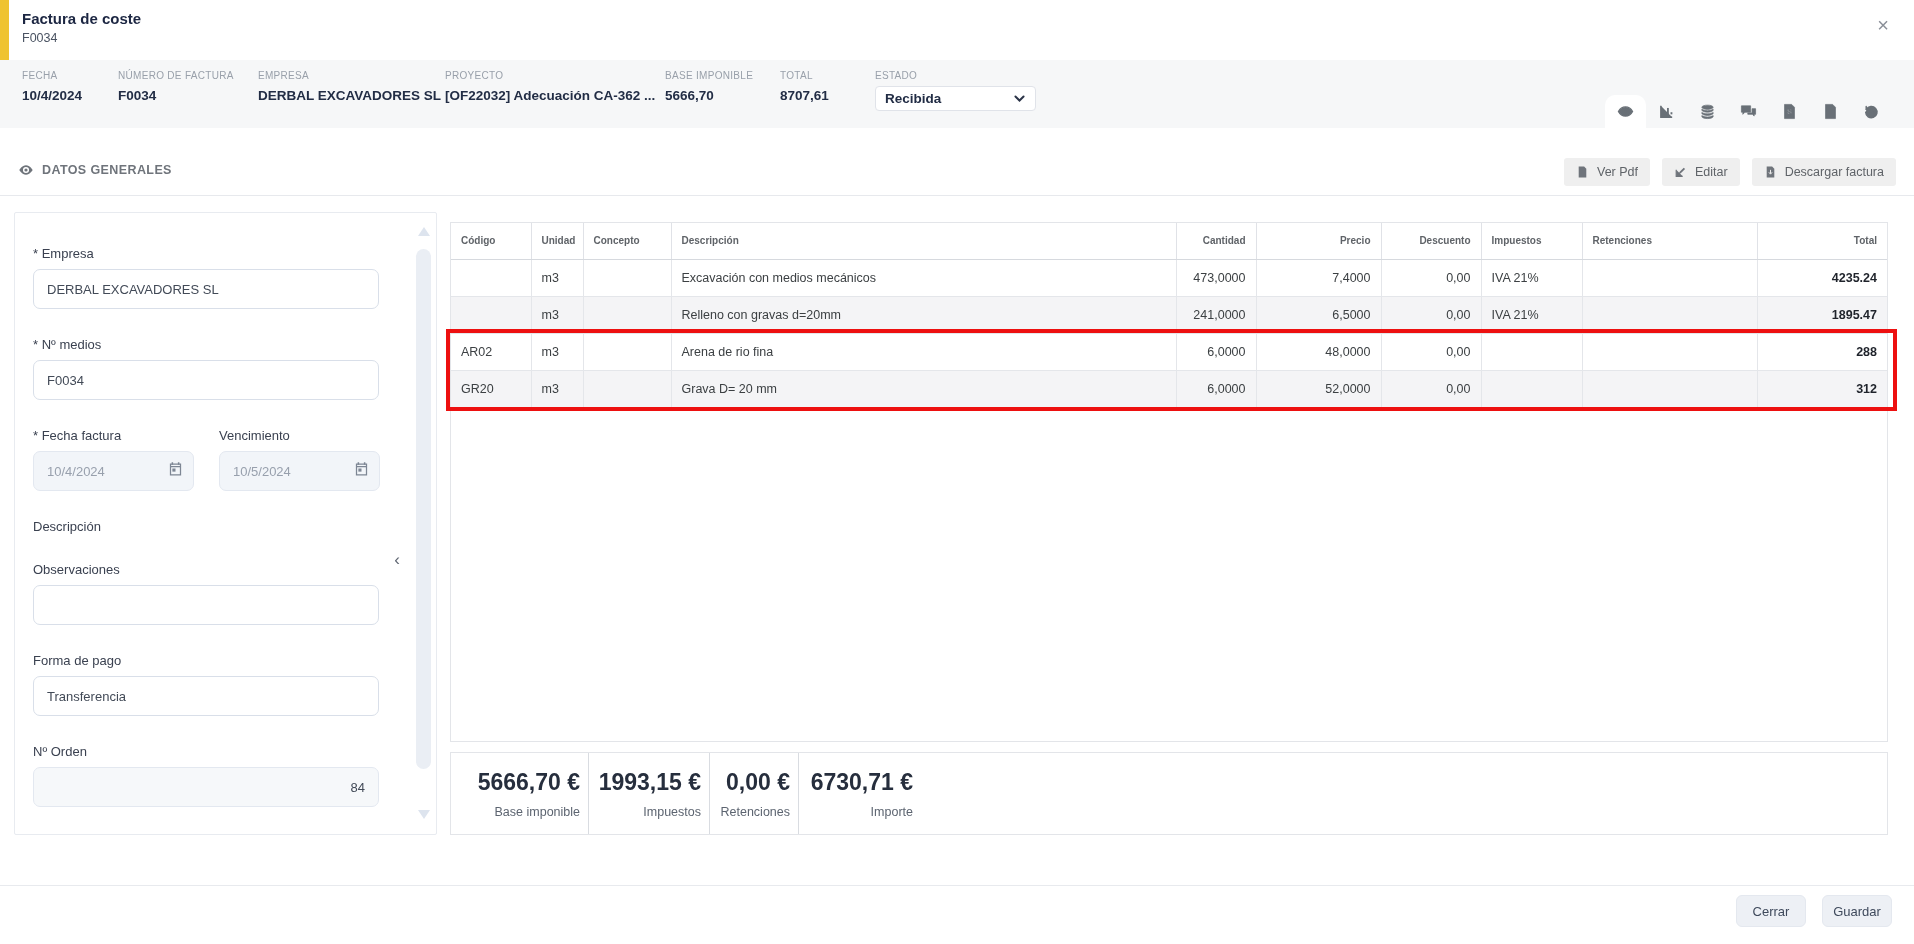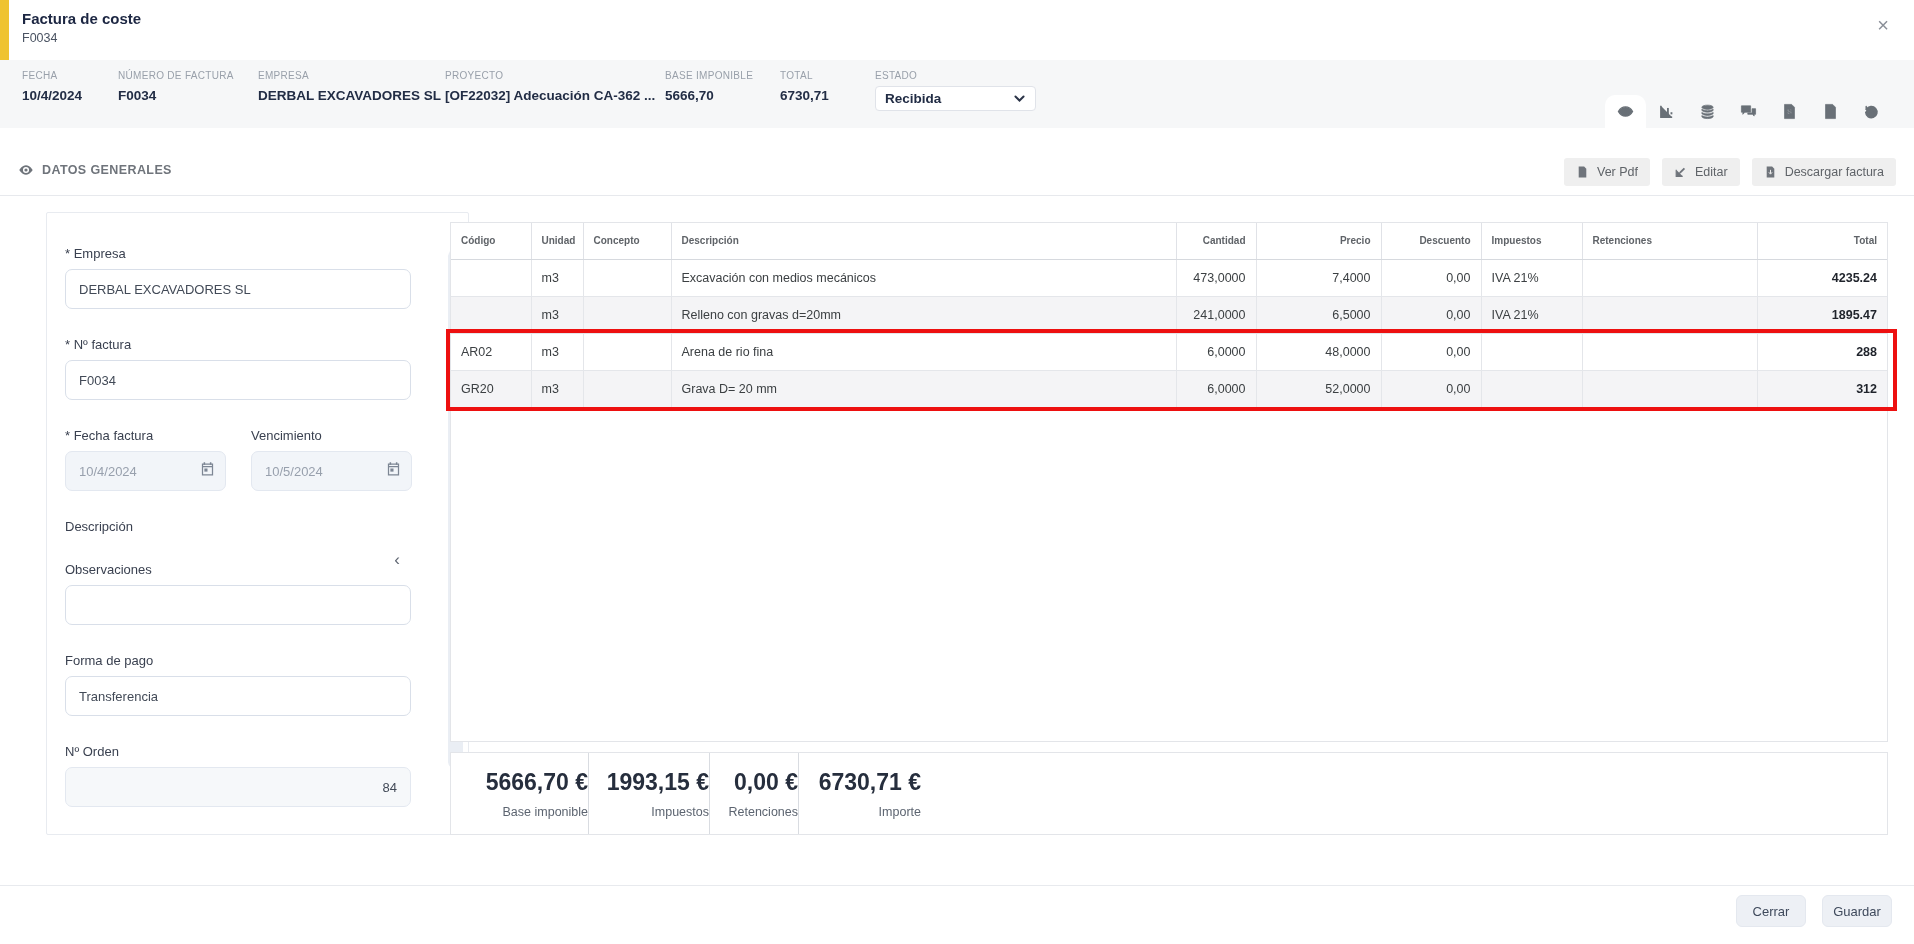--- a/index.html
+++ b/index.html
@@ -44,21 +44,21 @@
     font-size:12.5px; font-weight:bold; color:#6f747b; letter-spacing:.4px; }
   .section-title svg { width:16px; height:16px; fill:#6f747b; }
   .section-actions { position:absolute; right:18px; top:30px; display:flex; gap:12px; }
   .act-btn { height:28px; background:#efefef; border:none; border-radius:3px; padding:0 12px;
     display:flex; align-items:center; gap:8px; font-size:12.5px; color:#5f6368; cursor:pointer;
     font-family:"Liberation Sans", sans-serif; }
   .act-btn svg { width:13px; height:14px; fill:#6f747b; }
 
   
   .form-panel { position:absolute; left:14px; top:212px; width:423px; height:623px;
-    border:1px solid #e8ebf0; border-radius:2px; background:#fff; overflow:hidden;margin-left:32px; }
+    border:1px solid #e8ebf0; border-radius:2px; background:#fff; overflow:hidden; }
   .form-inner { position:absolute; left:18px; top:0; width:346px; }
   .f-label { font-size:13px; color:#3a4150; margin-bottom:8px; }
   .f-input { width:346px; height:40px; border:1px solid #d9dfe9; border-radius:7px; padding:0 13px;
     font-size:13px; color:#424a57; background:#fff; font-family:"Liberation Sans", sans-serif; outline:none; }
   .f-group { margin-top:28px; }
   .f-group.first { margin-top:33px; }
   .date-row { display:flex; gap:25px; }
   .date-field { position:relative; }
   .date-field .f-input { width:161px; background:#f2f5f9; border-color:#e3e8f0; color:#98a0ad; padding-right:34px; }
   .cal-icon { position:absolute; right:11px; top:12px; width:15px; height:15px; fill:#7d8694; }
@@ -85,21 +85,21 @@
   .lines th.num, .lines td.num { text-align:right; }
   .lines td.total-cell { font-weight:bold; color:#1f232b; }
   .lines tr.alt td { background:#f4f4f6; }
   .highlight-box { position:absolute; left:-5px; top:106px; width:1451px; height:82px;
     border:4px solid #ed1010; pointer-events:none; }
 
   
   .totals-panel { position:absolute; left:450px; top:752px; width:1438px; height:83px;
     border:1px solid #e3e5e9; background:#fff; display:flex; align-items:stretch; }
   .total-cell-box { display:flex; flex-direction:column; justify-content:center; align-items:flex-end;
-    padding:0 0 0 0; border-right:1px solid #d9dce1; }
+    padding:0 8px 0 0; border-right:1px solid #d9dce1; }
   .total-cell-box:nth-child(1){ width:138px; }
   .total-cell-box:nth-child(2){ width:121px; }
   .total-cell-box:nth-child(3){ width:89px; }
   .total-cell-box:nth-child(4){ width:122px; border-right:none; }
   .total-value { font-size:23px; font-weight:bold; color:#262e3d; }
   .total-label { margin-top:9px; font-size:12.5px; color:#5c6470; }
 
   
   .footer-divider { position:absolute; left:0; top:885px; width:1914px; height:0; border-top:1px solid #e8eaee; }
   .footer-actions { position:absolute; right:22px; top:895px; display:flex; gap:16px; }
@@ -134,21 +134,21 @@
       <div class="info-field">
         <div class="info-label">PROYECTO</div>
         <div class="info-value">[OF22032] Adecuación CA-362 ...</div>
       </div>
       <div class="info-field">
         <div class="info-label">BASE IMPONIBLE</div>
         <div class="info-value">5666,70</div>
       </div>
       <div class="info-field">
         <div class="info-label">TOTAL</div>
-        <div class="info-value">6730,71</div>
+        <div class="info-value">8707,61</div>
       </div>
     </div>
   <div class="estado-wrap" style="position:absolute; left:875px; top:10px;">
     <div class="info-label">ESTADO</div>
     <div class="estado-select">
       <span>Recibida</span>
       <svg viewBox="0 0 16 16" fill="none" stroke-width="2.4" stroke-linecap="round">
           <path d="M3 5.5 L8 10.5 L13 5.5"></path>
         </svg>
     </div>
@@ -237,21 +237,21 @@
   </div>
 </div>
 
 <div class="form-panel">
   <div class="form-inner">
     <div class="f-group first">
       <div class="f-label">* Empresa</div>
       <input class="f-input" value="DERBAL EXCAVADORES SL" style="">
     </div>
     <div class="f-group">
-      <div class="f-label">* Nº factura</div>
+      <div class="f-label">* Nº medios</div>
       <input class="f-input" value="F0034" style="">
     </div>
     <div class="f-group date-row">
       <div class="date-field">
         <div class="f-label">* Fecha factura</div>
         <input class="f-input" value="10/4/2024" style="">
         <svg class="cal-icon" style="top:33px;" viewBox="0 0 24 24">
             <path d="M4 5h16v17H4zM4 9h16" fill="none" stroke="#7d8694" stroke-width="2"></path>
             <rect x="7" y="12" width="5" height="5"></rect>
             <path d="M7 2v4M17 2v4" stroke="#7d8694" stroke-width="2.4"></path>

